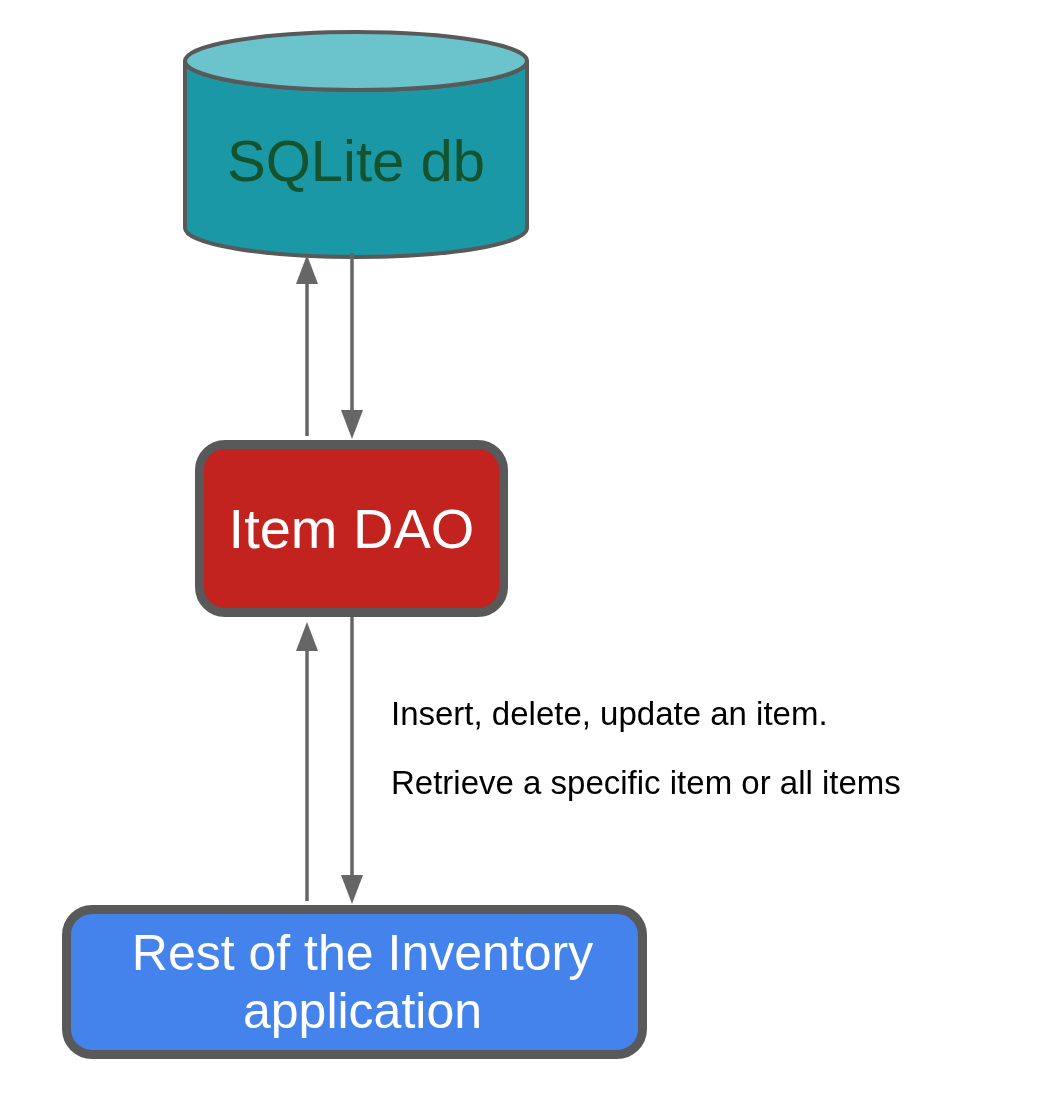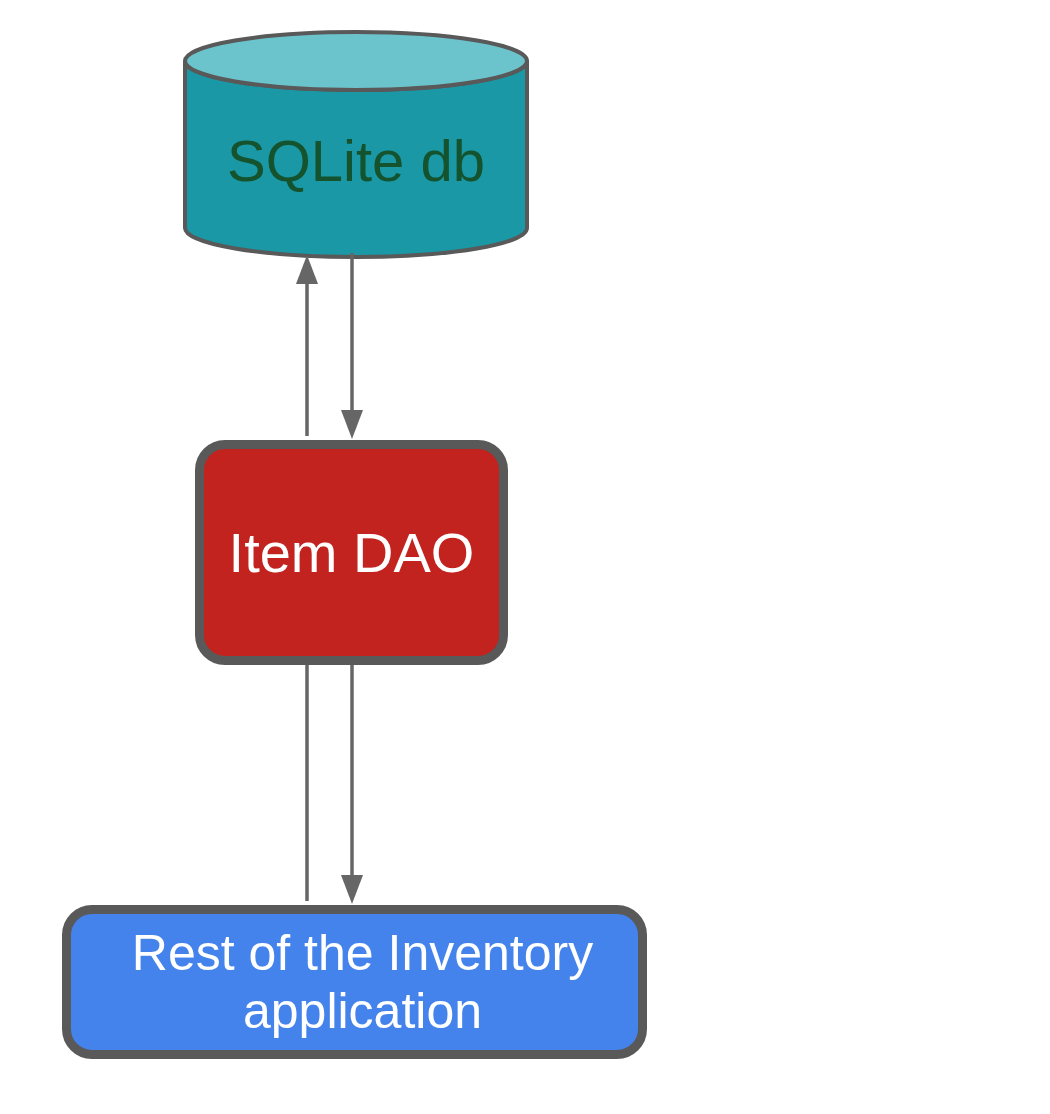--- a/index.html
+++ b/index.html
@@ -43,21 +43,21 @@
     border: 9px solid #595959;
     border-radius: 30px;
     display: flex;
     align-items: center;
     justify-content: center;
   }
   .dao-box {
     left: 195px;
     top: 440px;
     width: 313px;
-    height: 225px;
+    height: 177px;
     background: #C2231E;
   }
   .dao-box .label-text {
     color: #ffffff;
     font-size: 56px;
   }
   .app-box {
     left: 62px;
     top: 905px;
     width: 585px;
@@ -115,18 +115,22 @@
       <polygon points="352,904 341,875 363,875" fill="#666666"></polygon>
     </g>
   </svg>
 
   <div class="node-label db-label">SQLite db</div>
 
   <div class="box dao-box">
     <span class="label-text">Item DAO</span>
   </div>
 
+  <div class="annotation">
+    <div class="line">Insert, delete, update an item.</div>
+    <div class="line">Retrieve a specific item or all items</div>
+  </div>
 
   <div class="box app-box">
     <span class="label-text">Rest of the Inventory application</span>
   </div>
 
 </div>
 
 </body></html>

